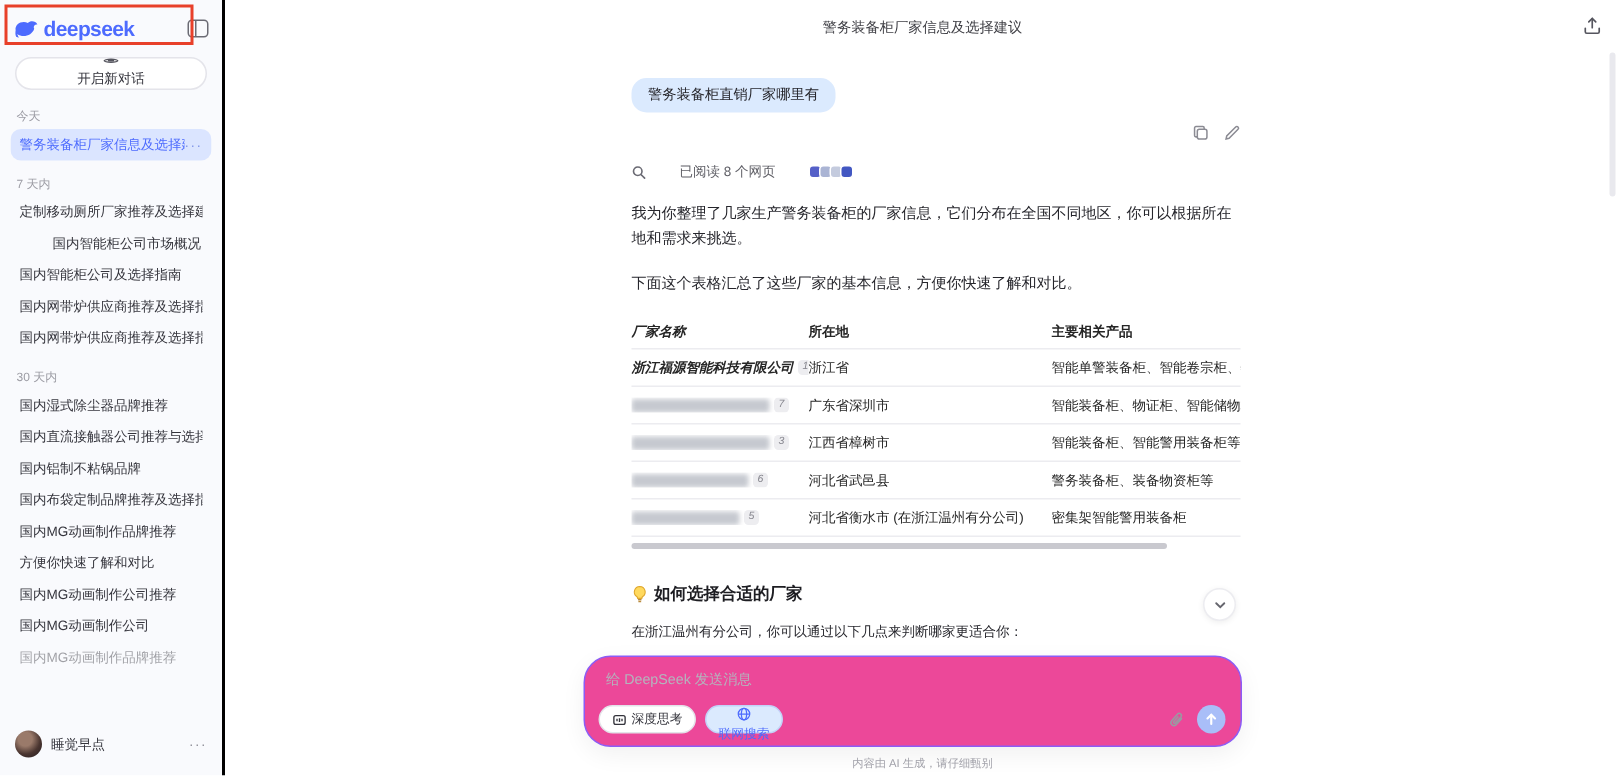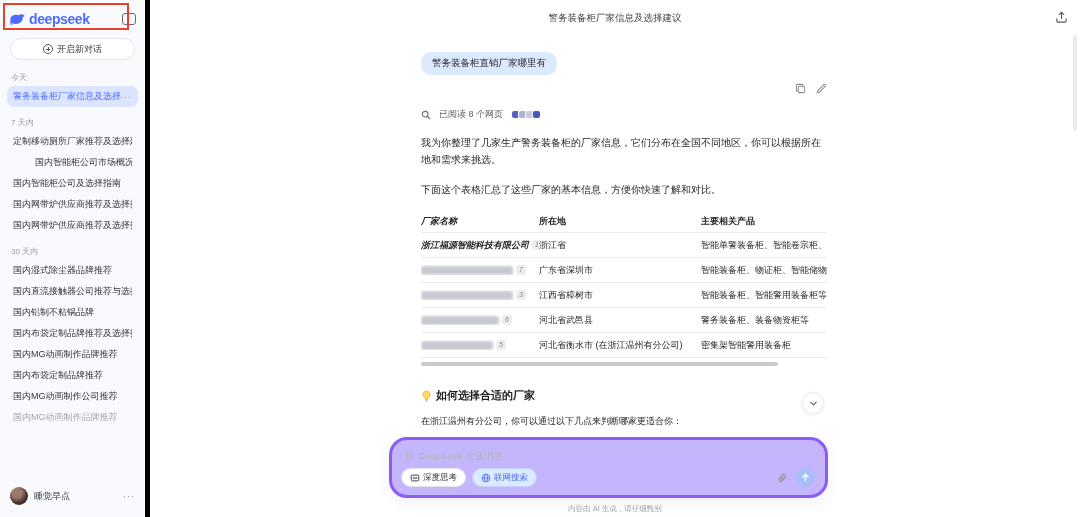--- a/index.html
+++ b/index.html
@@ -2,32 +2,32 @@
 <html><head>
 <meta charset="utf-8">
 <style>
   * { margin:0; padding:0; box-sizing:border-box; }
   html,body { width:1080px; height:517px; overflow:hidden; background:#fff;
     font-family:"Liberation Sans","DejaVu Sans",sans-serif; color:#262626; }
   body { position:relative; }
 
   
   #sidebar { position:absolute; left:0; top:0; bottom:0; width:150px;
-    background:#f9fafd; border-right:5px solid #000000;
+    background:#f9fafd; border-right:2px solid #000000;
     display:flex; flex-direction:column; padding:8px 7px; }
   .logo-row { display:flex; align-items:center; justify-content:space-between; height:22px; padding:0 2px; }
   .logo { display:flex; align-items:center; gap:3px; color:#4d6bfe; }
   .logo-text { font-weight:bold; font-size:14px; letter-spacing:-0.4px; }
   .collapse-ic { width:14px; height:12px; border:1.3px solid #6b6b74; border-radius:3px; position:relative; }
   .collapse-ic::after { content:""; position:absolute; left:4px; top:0; bottom:0; width:1.3px; background:#6b6b74; }
   #anno-box { position:absolute; left:3px; top:3px; width:126px; height:27px;
     border:2px solid #e8402a; z-index:60; pointer-events:none; }
   .new-chat { margin:8px 3px 0; height:22px; border-radius:12px; background:#fff;
     border:1px solid #e4e4ea; display:flex; align-items:center; justify-content:center;
-    gap:4px; font-size:9px; color:#34343c; cursor:pointer; }
+    gap:4px; font-size:9px; color:#34343c; cursor:pointer;flex-direction:column; }
   .plus-ic { width:10px; height:10px; border:1px solid #55555e; border-radius:50%; position:relative; }
   .plus-ic::before, .plus-ic::after { content:""; position:absolute; background:#55555e; }
   .plus-ic::before { left:2px; right:2px; top:50%; height:1px; margin-top:-0.5px; }
   .plus-ic::after { top:2px; bottom:2px; left:50%; width:1px; margin-left:-0.5px; }
   #sb-sections { flex:1; overflow:hidden; margin-top:2px; }
   .sb-label { font-size:8px; color:#9b9ba3; margin:10px 4px 3px; }
   .sb-item { height:21px; font-size:9px; padding:0 6px; border-radius:7px; color:#34343c;
     white-space:nowrap; overflow:hidden; display:flex; justify-content:space-between;
     align-items:center; cursor:pointer; }
   .sb-item .lbl { overflow:hidden; white-space:nowrap; }
@@ -47,21 +47,21 @@
     display:flex; align-items:center; justify-content:center; color:#55555e; cursor:pointer; }
   #v-scrollbar { position:absolute; right:3px; top:35px; width:4px; height:96px;
     border-radius:2px; background:#e9e9ee; }
 
   
   #chat { position:absolute; left:421px; top:0; width:406px; z-index:1; }
   .bubble-row { display:flex; justify-content:flex-start; margin-top:52px; }
   .bubble { background:#dbeafe; border-radius:10px; padding:5px 11px; font-size:9.5px; color:#26262c; }
   .msg-actions { display:flex; justify-content:flex-end; gap:10px; margin-top:8px; color:#8b8b93; }
   .msg-actions svg { cursor:pointer; }
-  .read-status { display:flex; align-items:center; gap:8px; margin-top:14px;
+  .read-status { display:flex; align-items:center; gap:22px; margin-top:14px;
     color:#5f5f66; font-size:9px; cursor:pointer; }
   .favicons { display:flex; align-items:center; margin-left:2px; }
   .favicon { width:9px; height:9px; border-radius:3px; margin-left:-2px; border:1px solid #fff; }
   .para { font-size:10px; line-height:1.7; margin-top:13px; color:#26262c; }
   #para-1 { margin-top:13px; }
   #tbl { margin-top:13px; font-size:9px; }
   .t-row { display:flex; align-items:center; height:25px; border-bottom:1px solid #ececf0; }
   .t-row.head { height:22px; font-weight:bold; }
   .c1 { width:118px; flex:none; display:flex; align-items:center; gap:3px; overflow:hidden;font-style:italic; }
   .c1 .nm { font-weight:bold; white-space:nowrap; }
@@ -81,32 +81,32 @@
   .bullet b { font-weight:bold; }
 
   
   #fade { position:absolute; left:150px; right:0; bottom:0; height:92px; z-index:2;
     background:linear-gradient(to bottom, rgba(255,255,255,0) 0%, #fff 38%); pointer-events:none; }
   #scroll-down { position:absolute; left:802px; top:392px; width:22px; height:22px; z-index:4;
     border-radius:50%; background:#fff; border:1px solid #ececf0;
     box-shadow:0 1px 4px rgba(0,0,0,.07); display:flex; align-items:center; justify-content:center;
     color:#66666e; cursor:pointer; }
   #composer { position:absolute; left:389px; top:437px; width:439px; height:61px; z-index:3;
-    background:#c4b5fd; border:3px solid #8b5cf6; border-radius:18px;
+    background:#ec4899; border:1px solid #8b5cf6; border-radius:18px;
     box-shadow:0 5px 16px rgba(0,0,0,.06); }
   #composer input { position:absolute; left:14px; right:14px; top:8px; height:14px;
     border:none; outline:none; font-size:9.5px; color:#34343c; background:transparent;
     font-family:"Liberation Sans","DejaVu Sans",sans-serif; }
   #composer input::placeholder { color:#b4b4bd; }
   .composer-bottom { position:absolute; left:9px; right:10px; bottom:8px;
     display:flex; align-items:center; gap:6px; }
   .pill { height:19px; border-radius:10px; border:1px solid #e3e3e9; background:#fff;
     display:flex; align-items:center; gap:3px; padding:0 8px; font-size:8.5px;
     color:#34343c; cursor:pointer; white-space:nowrap; }
-  .pill.active { background:#dbeafe; border-color:#c2d2f8; color:#4d6bfe; }
+  .pill.active { background:#dbeafe; border-color:#c2d2f8; color:#4d6bfe;flex-direction:column; }
   .composer-right { margin-left:auto; display:flex; align-items:center; gap:8px; }
   .clip { color:#9a9aa2; cursor:pointer; display:flex; }
   .send-btn { width:19px; height:19px; border-radius:50%; background:#a9bef8; color:#fff;
     display:flex; align-items:center; justify-content:center; cursor:pointer; }
   #disclaimer { position:absolute; left:150px; right:0; bottom:3px; text-align:center;
     font-size:7.5px; color:#a2a2aa; z-index:4; }
 </style>
 </head>
 <body>
 
@@ -162,24 +162,27 @@
       <div class="sb-item">
         <div class="lbl" style="display: inline;">国内铝制不粘锅品牌</div>
       </div>
       <div class="sb-item">
         <div class="lbl" style="display: inline;">国内布袋定制品牌推荐及选择指南</div>
       </div>
       <div class="sb-item">
         <div class="lbl" style="display: inline;">国内MG动画制作品牌推荐</div>
       </div>
       <div class="sb-item">
-        <div class="lbl" style="display: inline;">国内布袋定制品牌推荐</div>
+        <div class="lbl" style="display: inline;">方便你快速了解和对比</div>
       </div>
       <div class="sb-item">
         <div class="lbl" style="display: inline;">国内MG动画制作公司推荐</div>
+      </div>
+      <div class="sb-item">
+        <div class="lbl" style="display: inline;">国内MG动画制作公司</div>
       </div>
       <div class="sb-item faded">
         <div class="lbl" style="display: inline;">国内MG动画制作品牌推荐</div>
       </div>
     </div>
 
   <div class="profile">
     <span class="avatar"></span>
     <span class="profile-name">睡觉早点</span>
     <span class="dots">···</span>

